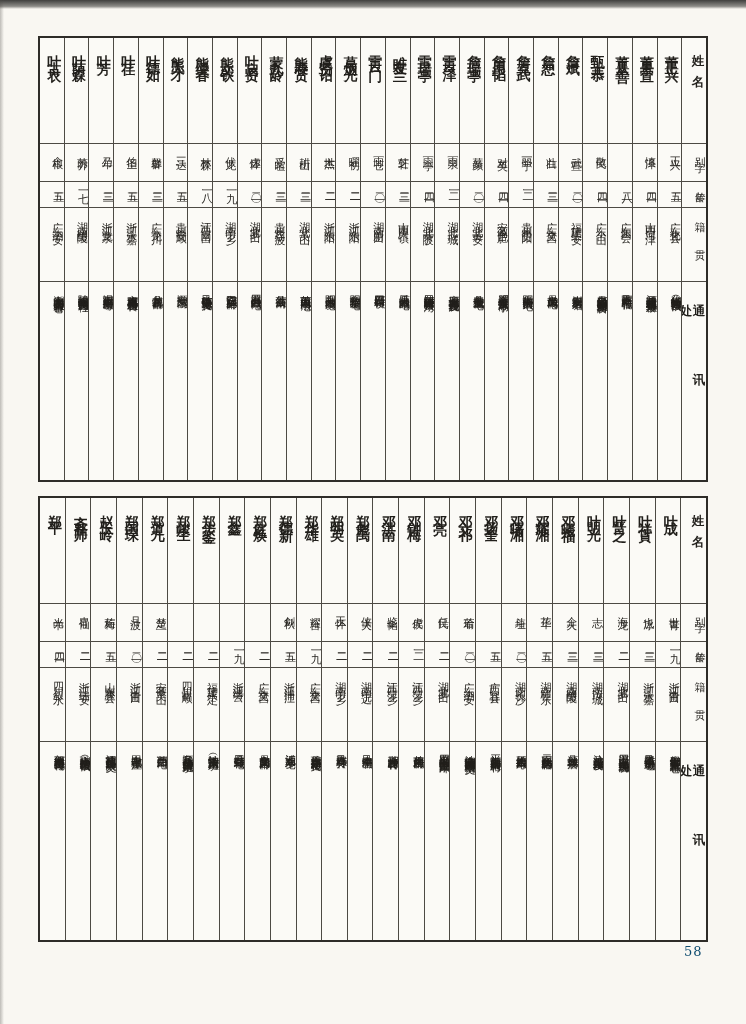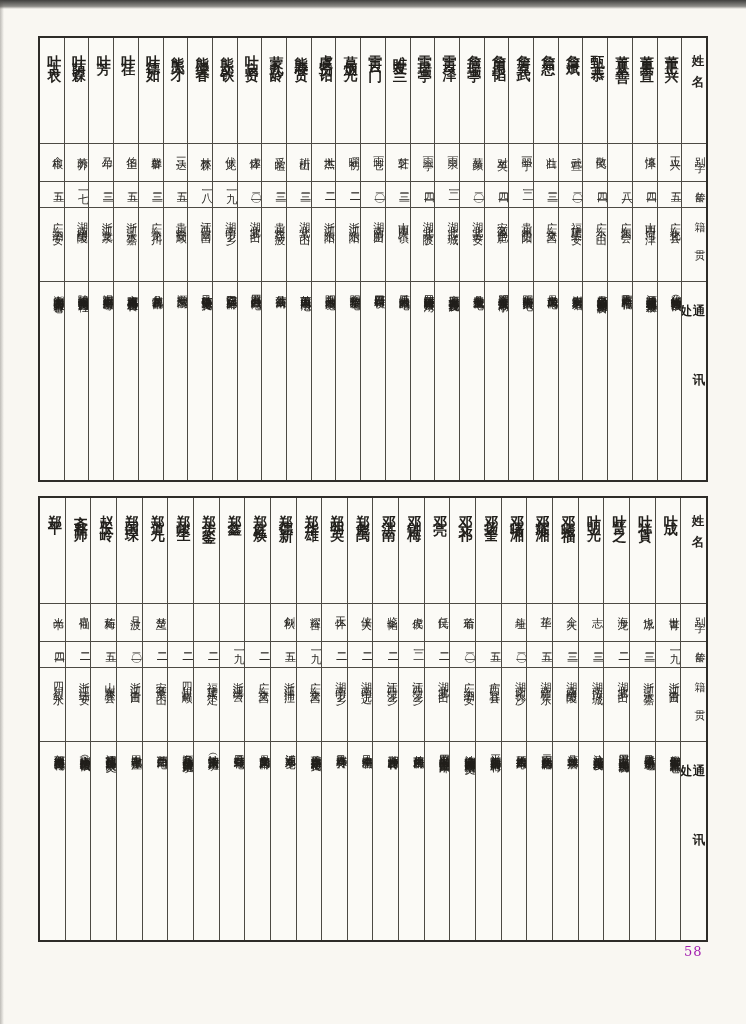--- a/index.html
+++ b/index.html
@@ -49,21 +49,21 @@
   .origin-cell{height:74px;font-size:11px;letter-spacing:.35em;padding:5px 0 0;}
   .addr-cell{height:198px;font-size:11px;line-height:1.05;letter-spacing:.05em;padding:4px 0;border-bottom:none;}
   
   .header-col .name-cell{letter-spacing:1.7em;font-size:12.5px;}
   .header-col .zi-cell{letter-spacing:.4em;}
   .header-col .age-cell{font-size:10.5px;}
   .header-col .origin-cell{letter-spacing:2.6em;}
   .header-col .addr-cell{font-size:12.5px;font-weight:700;letter-spacing:5.5em;padding-top:12px;}
   .page-number{
     position:absolute;top:944px;left:684px;
-    font-size:13px;letter-spacing:1px;color:#a21caf;text-align:right;
+    font-size:13px;letter-spacing:1px;color:#0c4a6e;text-align:right;
   }
 </style>
 </head>
 <body>
 
 <div class="page">
   <div class="scan-edge-top"></div>
   <div class="scan-edge-left"></div>
 
   <div class="content">

